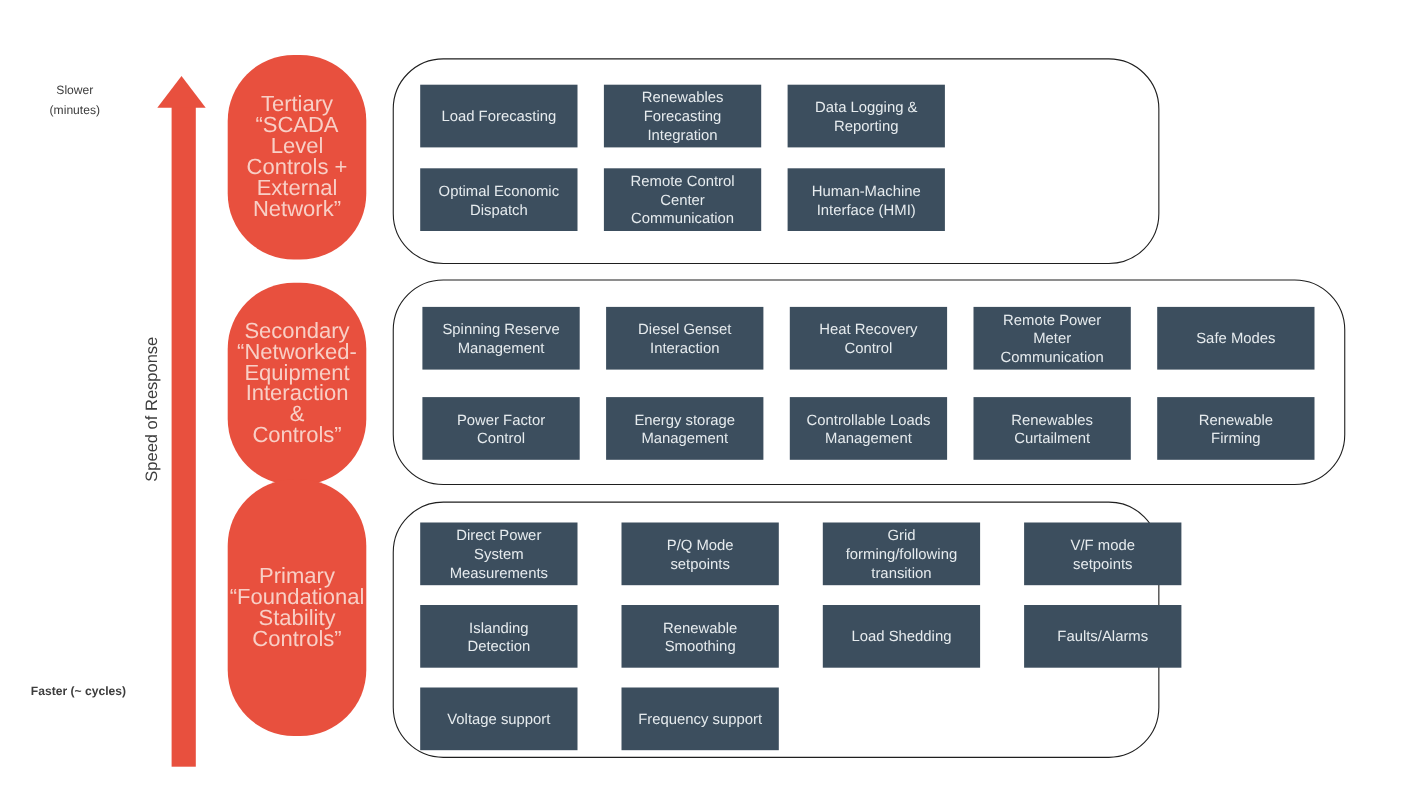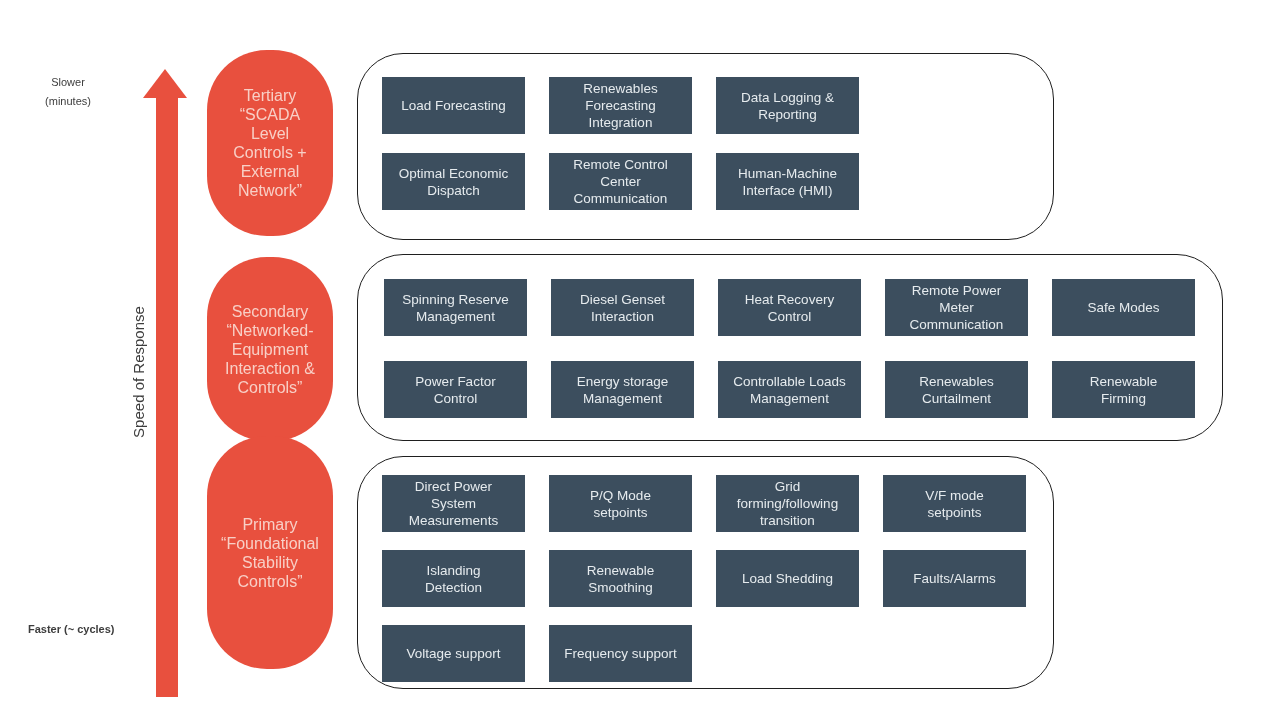--- a/index.html
+++ b/index.html
@@ -36,42 +36,42 @@
   }
   .arrow-head{
     position:absolute;left:143px;top:69px;width:0;height:0;
     border-left:22px solid transparent;border-right:22px solid transparent;
     border-bottom:29px solid var(--accent-red);
   }
 
   
   .pill{
     position:absolute;left:207px;width:126px;background:var(--accent-red);
-    border-radius:60px;color:var(--pill-text);font-size:16px;line-height:19px;
+    border-radius:60px;color:var(--pill-text);font-size:20px;line-height:19px;
     display:flex;align-items:center;justify-content:center;text-align:center;
     padding:0 12px;box-sizing:border-box;white-space:pre-line;
   }
   .pill.tertiary{top:50px;height:186px;}
   .pill.secondary{top:257px;height:184px;}
   .pill.primary{top:436px;height:233px;}
 
   
   .panel{
     position:absolute;left:357px;background:#fff;box-sizing:border-box;
     border:1.4px solid var(--panel-border);border-radius:46px;
   }
   .panel.tertiary{top:53px;width:697px;height:187px;}
   .panel.secondary{top:254px;width:866px;height:187px;}
   .panel.primary{top:456px;width:697px;height:233px;}
 
   
   .grid{display:grid;}
   .grid.t{grid-template-columns:repeat(3,143px);gap:19px 24px;padding:23px 0 0 24px;}
   .grid.s{grid-template-columns:repeat(5,143px);gap:25px 24px;padding:24px 0 0 26px;}
-  .grid.p{grid-template-columns:repeat(4,143px);gap:18px 24px;padding:18px 0 0 24px;}
+  .grid.p{grid-template-columns:repeat(4,143px);gap:18px 40px;padding:18px 0 0 24px;}
   .fbox{
     background:var(--box-dark);color:var(--box-text);height:57px;
     display:flex;align-items:center;justify-content:center;text-align:center;
     font-size:13.5px;line-height:17px;padding:2px 6px;box-sizing:border-box;
     white-space:pre-line;
   }
 </style>
 </head>
 <body>
 

